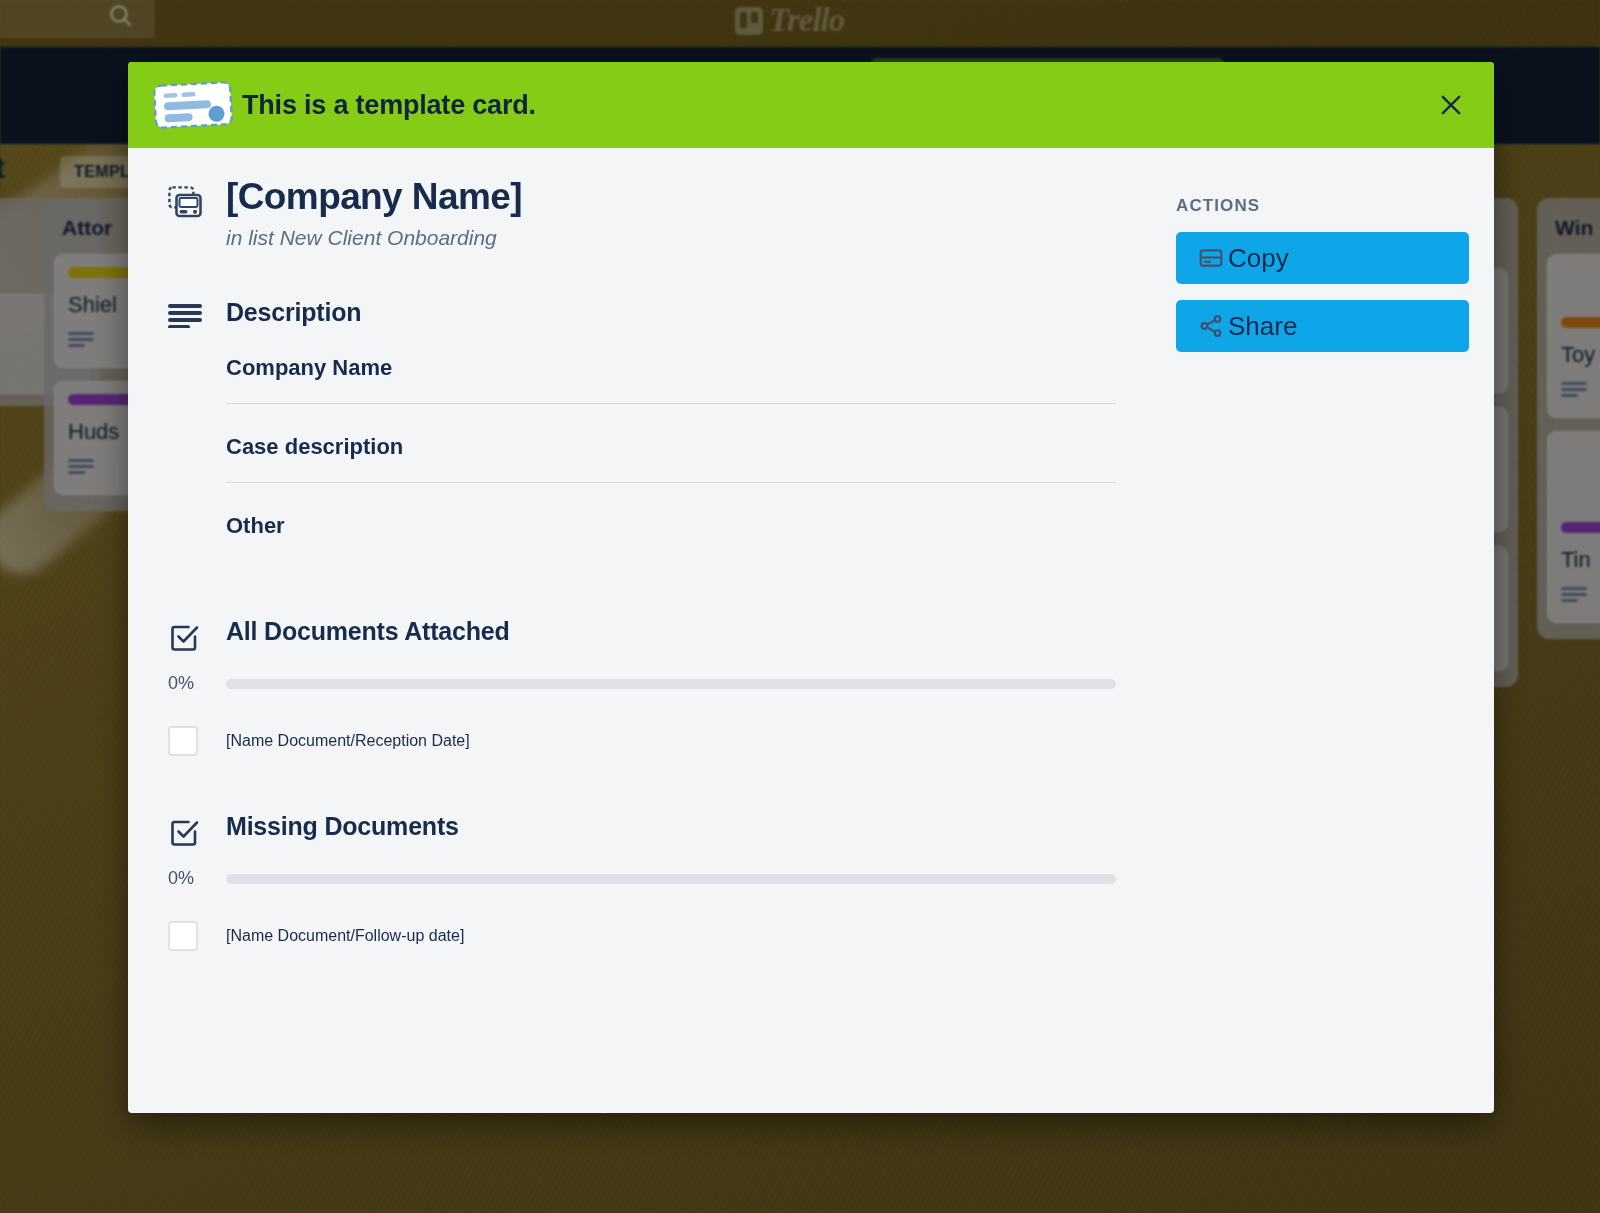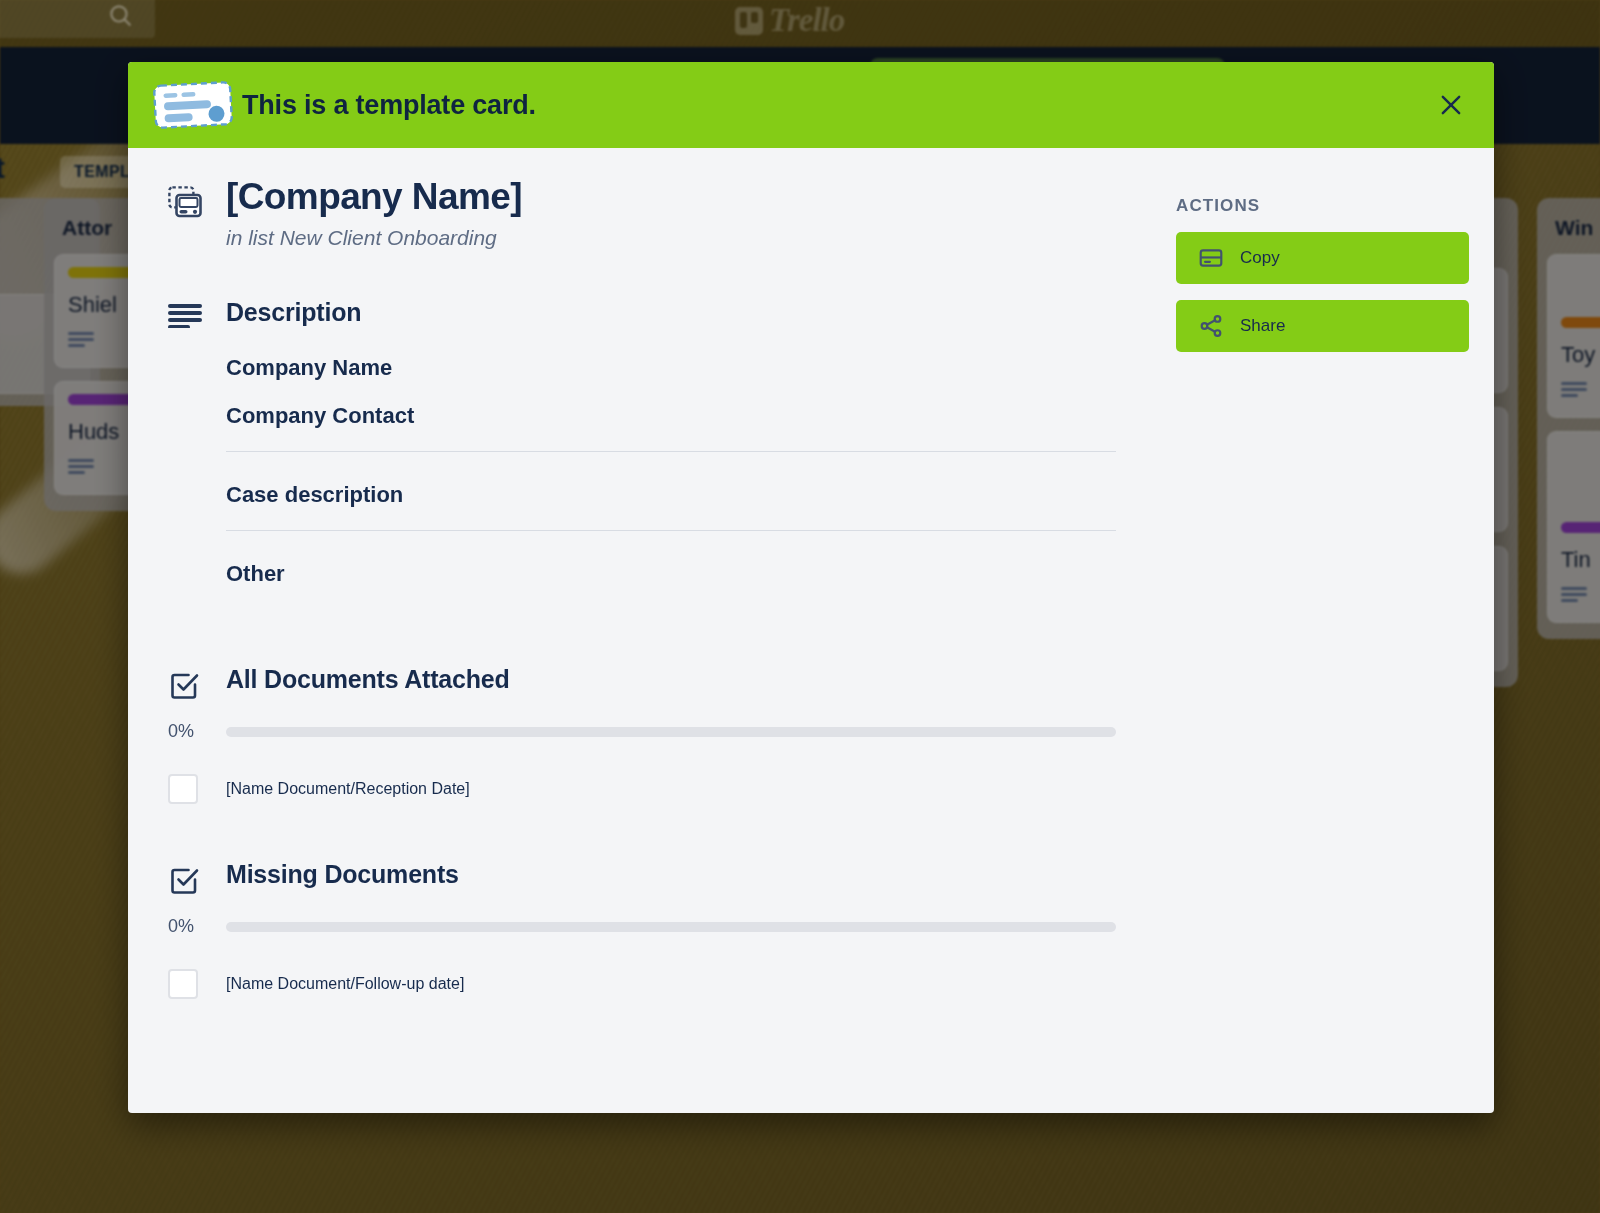--- a/index.html
+++ b/index.html
@@ -322,31 +322,31 @@
   .actions-label {
     font-size: 17px;
     font-weight: bold;
     color: #5e6c84;
     letter-spacing: 1.1px;
     margin-bottom: 16px;
   }
   .action-btn {
     display: flex;
     align-items: center;
-    gap: 16px;
+    gap: 4px;
     width: 293px;
     height: 52px;
     padding: 0 22px;
-    background: #84cc16;
+    background: #0ea5e9;
     border: none;
     border-radius: 5px;
     margin-bottom: 16px;
     cursor: pointer;
     font-family: "Liberation Sans", sans-serif;
-    font-size: 17px;
+    font-size: 26px;
     color: #172b4d;
     text-align: left;
   }
 </style>
 </head>
 <body>
 
 <div id="root">
 
   <div class="board-bg blur-layer">
@@ -481,21 +481,20 @@
               <rect x="0" y="7" width="34" height="4" rx="2" fill="#253858"></rect>
               <rect x="0" y="14" width="34" height="4" rx="2" fill="#253858"></rect>
               <rect x="0" y="21" width="22" height="4" rx="2" fill="#253858"></rect>
             </svg>
           </div>
           <div class="section-body">
             <div class="section-title">Description</div>
 
             <div class="desc-block">
               <div class="desc-line">Company Name</div>
-              <div class="desc-line">Company Contact</div>
 
               <div class="hr"></div>
 
               <div class="desc-line">Case description</div>
 
               <div class="hr"></div>
 
               <div class="desc-line">Other</div>
             </div>
           </div>

